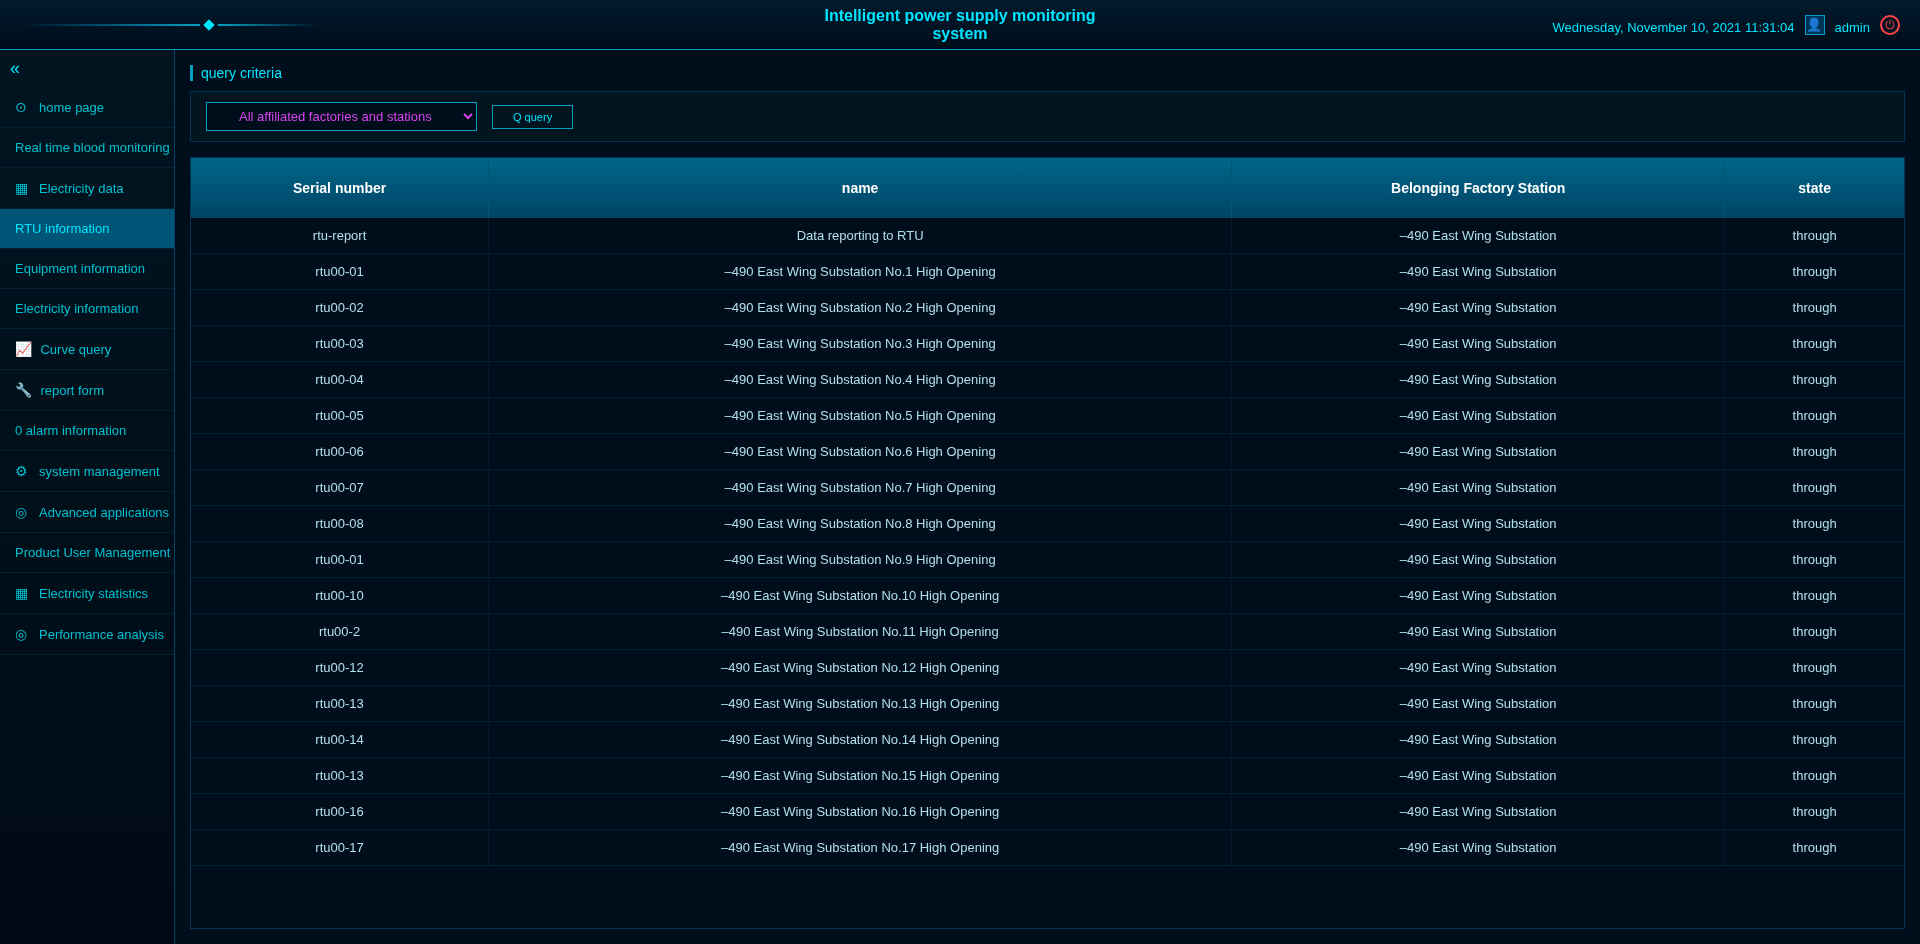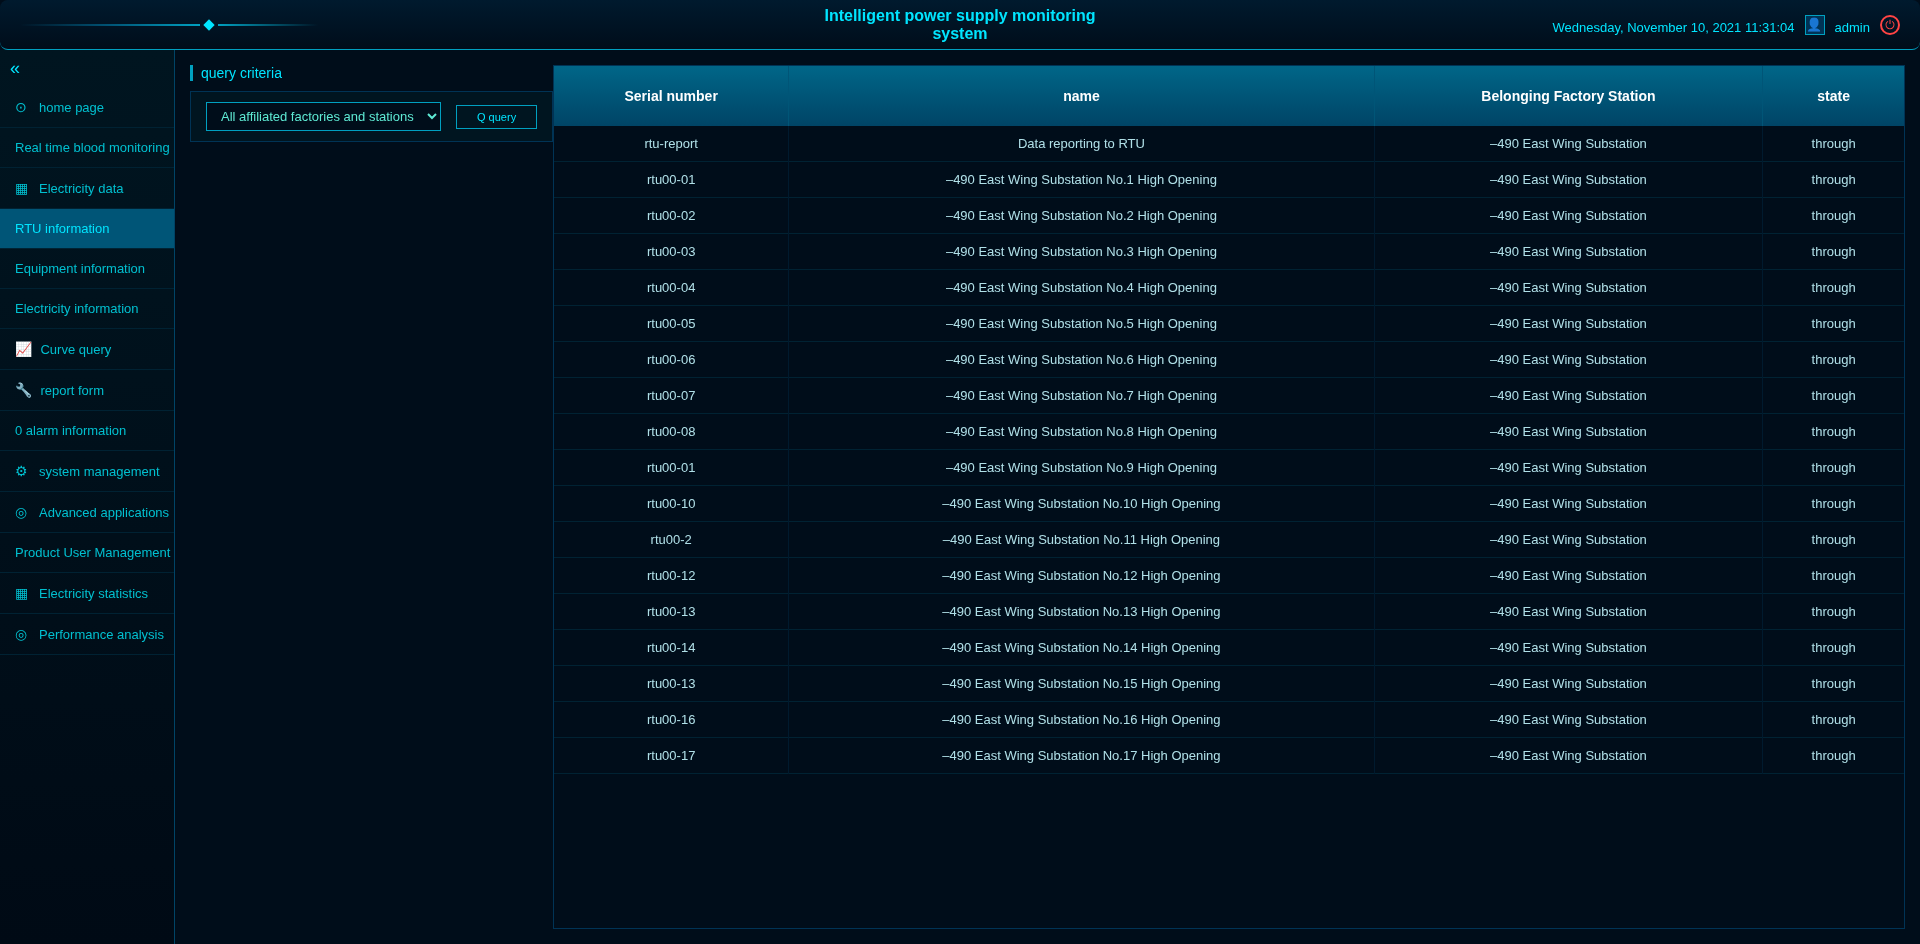--- a/index.html
+++ b/index.html
@@ -17,21 +17,20 @@
     .header {
       width: 100%;
       height: 50px;
       background: linear-gradient(180deg, #001a2e 0%, #000d1a 100%);
       border-bottom: 1px solid #00a0c0;
       display: flex;
       align-items: center;
       justify-content: space-between;
       padding: 0 20px;
       position: relative;
-      border-radius: 8px;
     }
     .header-center {
       position: absolute;
       left: 50%;
       transform: translateX(-50%);
       text-align: center;
       color: #00e5ff;
       font-size: 16px;
       font-weight: bold;
     }
@@ -112,21 +111,21 @@
       font-size: 14px;
       min-width: 16px;
     }
 
     
     .content-area {
       flex: 1;
       padding: 15px;
       overflow: hidden;
       display: flex;
-      flex-direction: row;
+      flex-direction: column;
     }
 
     
     .query-section {
       margin-bottom: 15px;
     }
     .query-title {
       color: #00e5ff;
       font-size: 14px;
       margin-bottom: 10px;
@@ -136,23 +135,23 @@
     .query-bar {
       display: flex;
       align-items: center;
       gap: 15px;
       background: #001520;
       padding: 10px 15px;
       border: 1px solid #003355;
     }
     .query-select {
       background: #000d1a;
-      color: #5eead4;
+      color: #d946ef;
       border: 1px solid #00a0c0;
-      padding: 5px 10px;
+      padding: 5px 28px;
       font-size: 13px;
       min-width: 220px;
       cursor: pointer;
     }
     .query-btn {
       background: transparent;
       color: #00e5ff;
       border: 1px solid #00a0c0;
       padding: 5px 20px;
       font-size: 11px;

